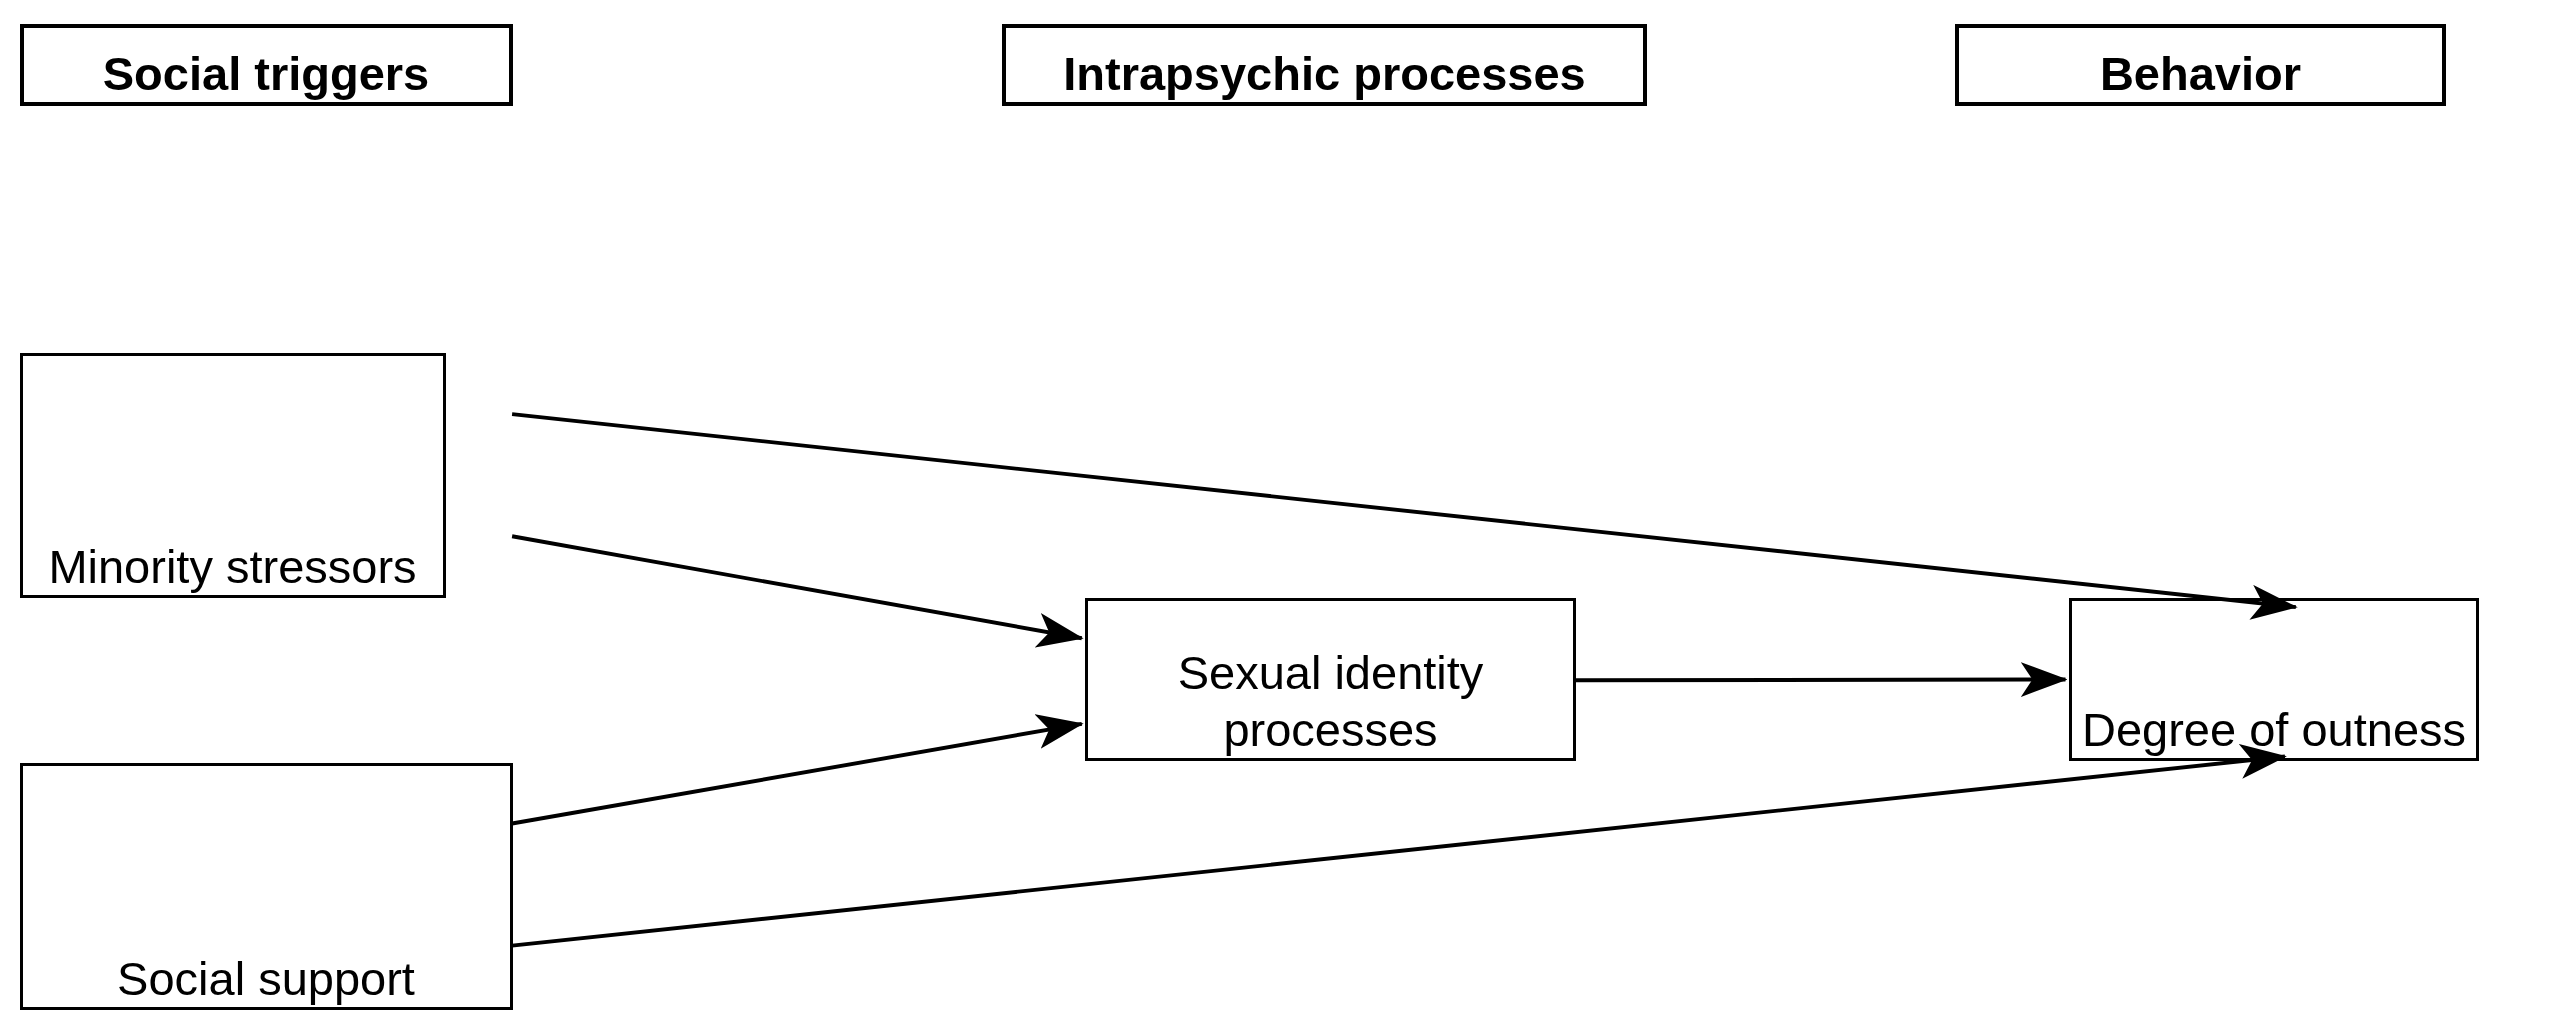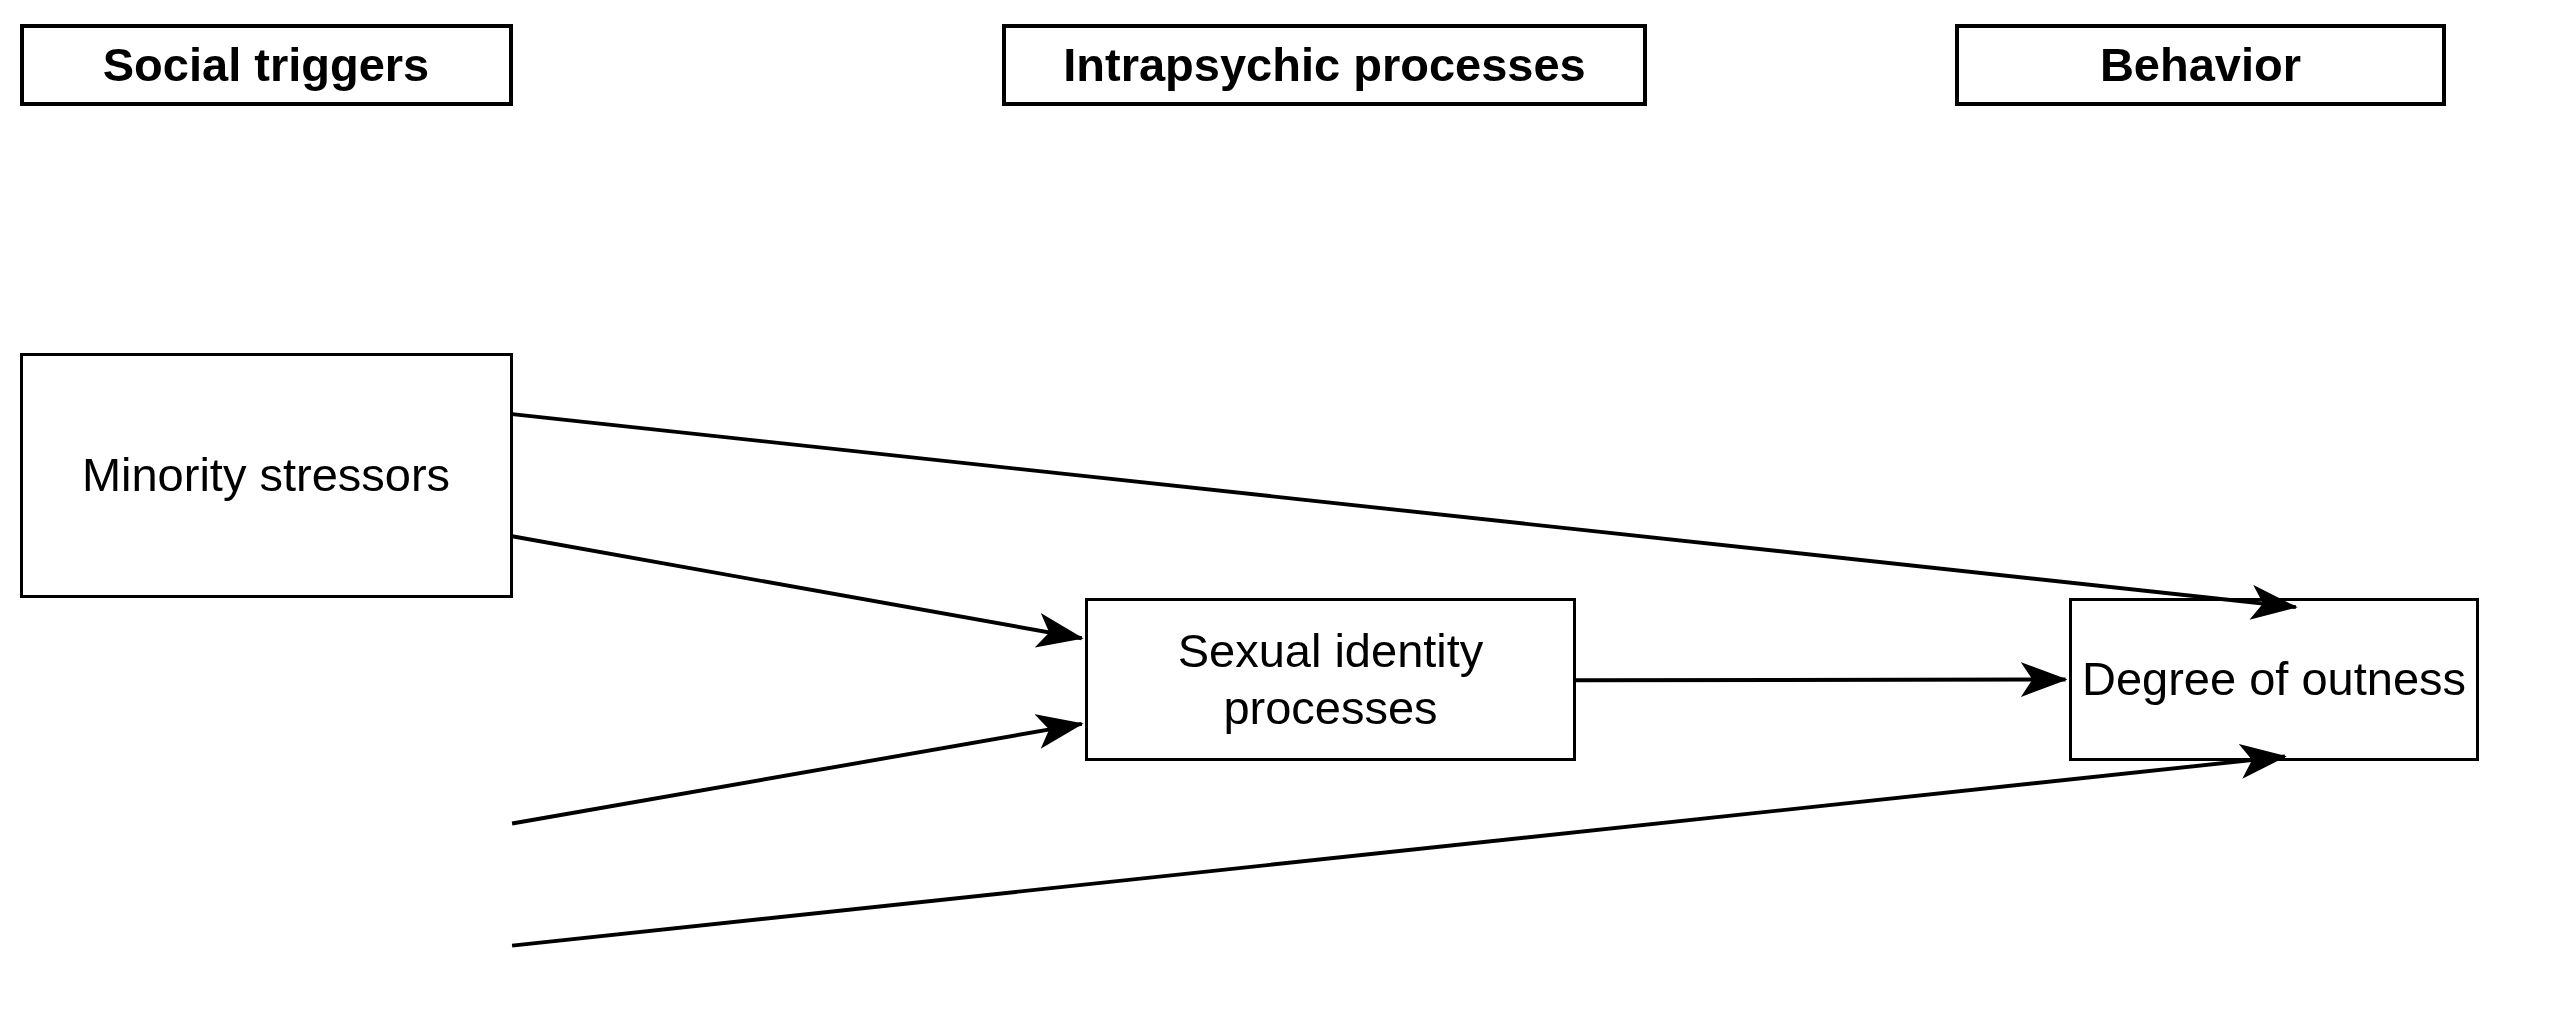--- a/index.html
+++ b/index.html
@@ -14,41 +14,41 @@
     background: #ffffff;
     font-family: "Liberation Sans", sans-serif;
     color: #000000;
     overflow: hidden;
   }
   .box {
     position: absolute;
     box-sizing: border-box;
     background: #ffffff;
     display: flex;
-    align-items: center;
+    align-items: flex-end;
     justify-content: center;
     text-align: center;
     font-size: 47px;
     line-height: 1.2;
   }
   .header-box {
     border: 4.7px solid #000000;
     font-weight: bold;
     height: 82px;
     top: 24px;
   }
   .node-box {
     border: 3.9px solid #000000;
     font-weight: normal;
   }
   #hdr-social-triggers { left: 19.5px;   width: 493px; }
   #hdr-intrapsychic    { left: 1002px; width: 645px; }
   #hdr-behavior        { left: 1955px; width: 491px; }
 
-  #node-minority { left: 19.5px;   top: 353px; width: 493px; height: 245px; }
+  #node-minority { left: 19.5px;   top: 353px; width: 426px; height: 245px; }
   #node-social   { left: 19.5px;   top: 763px; width: 493px; height: 247px; }
   #node-sexual   { left: 1085px; top: 598px; width: 491px; height: 163px; padding: 0 29px; }
   #node-outness  { left: 2069px; top: 598px; width: 410px; height: 163px; }
 
   .edges-layer {
     position: absolute;
     left: 0;
     top: 0;
     width: 2576px;
     height: 1036px;
@@ -74,20 +74,23 @@
   </div>
 
   <div class="box header-box" id="hdr-behavior">
     <span>Behavior</span>
   </div>
 
   <div class="box node-box" id="node-minority">
     <span>Minority stressors</span>
   </div>
 
+  <div class="box node-box" id="node-social">
+    <span>Social support</span>
+  </div>
 
   <div class="box node-box" id="node-sexual">
     <span>Sexual identity processes</span>
   </div>
 
   <div class="box node-box" id="node-outness">
     <span>Degree of outness</span>
   </div>
 
   <svg class="edges-layer" viewBox="0 0 3310 1331" xmlns="http://www.w3.org/2000/svg">

